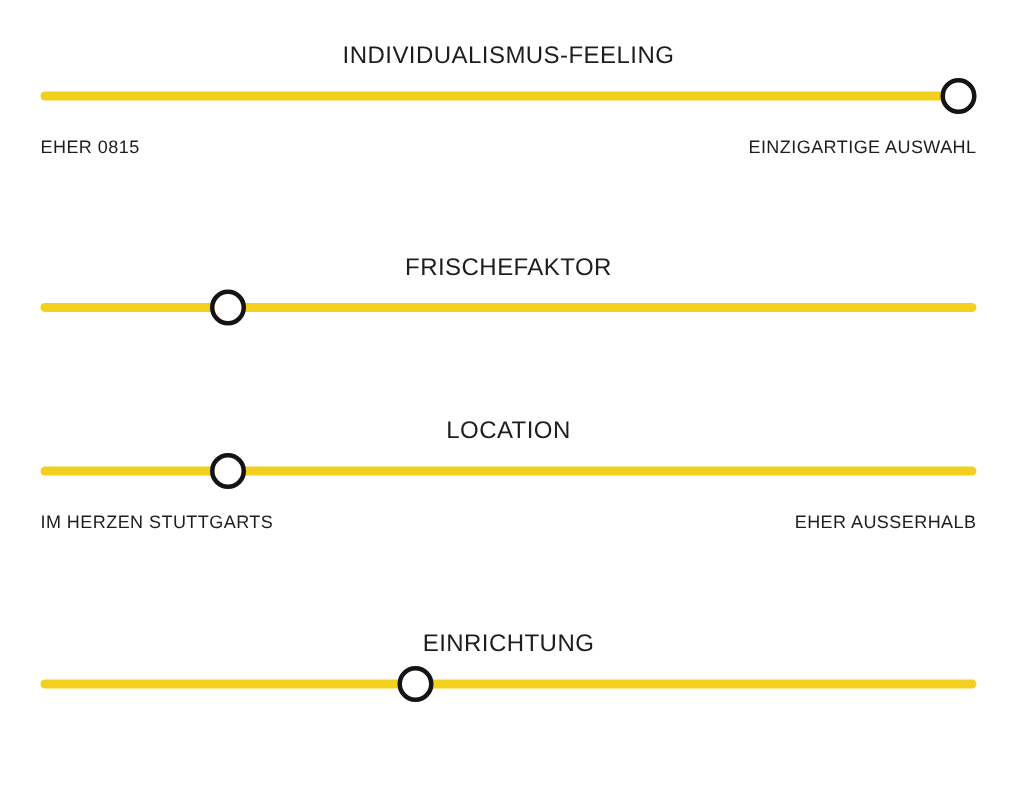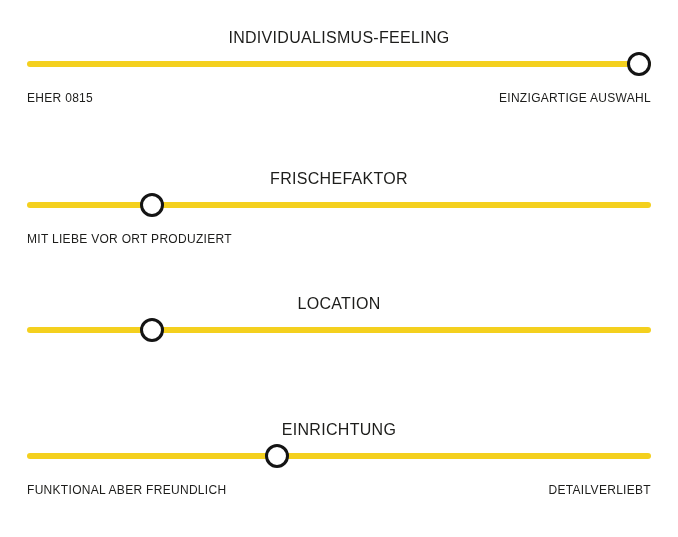--- a/index.html
+++ b/index.html
@@ -95,36 +95,35 @@
     </div>
   </section>
 
   <section class="slider-group" style="top: 153px; margin-top: 16px;">
     <h2 class="slider-title">FRISCHEFAKTOR</h2>
     <div class="track-row">
       <div class="track"></div>
       <div class="handle" style="left: calc(20% - 12px);"></div>
     </div>
     <div class="labels">
-      <span class="label-left">MIT LIEBE VOR ORT PRODUZIERT</span>
     </div>
   </section>
 
-  <section class="slider-group" style="top: 278px; margin-top: 16px;">
+  <section class="slider-group" style="top: 278px;">
     <h2 class="slider-title">LOCATION</h2>
     <div class="track-row">
       <div class="track"></div>
       <div class="handle" style="left: calc(20% - 12px);"></div>
+    </div>
+    <div class="labels">
+      <span class="label-left">IM HERZEN STUTTGARTS</span>
+      <span class="label-right">EHER AUSSERHALB</span>
     </div>
   </section>
 
   <section class="slider-group" style="top: 420px;">
     <h2 class="slider-title">EINRICHTUNG</h2>
     <div class="track-row">
       <div class="track"></div>
       <div class="handle" style="left: calc(40% - 12px);"></div>
     </div>
-    <div class="labels">
-      <span class="label-left">FUNKTIONAL ABER FREUNDLICH</span>
-      <span class="label-right">DETAILVERLIEBT</span>
-    </div>
   </section>
 </div>
 
 </body></html>

